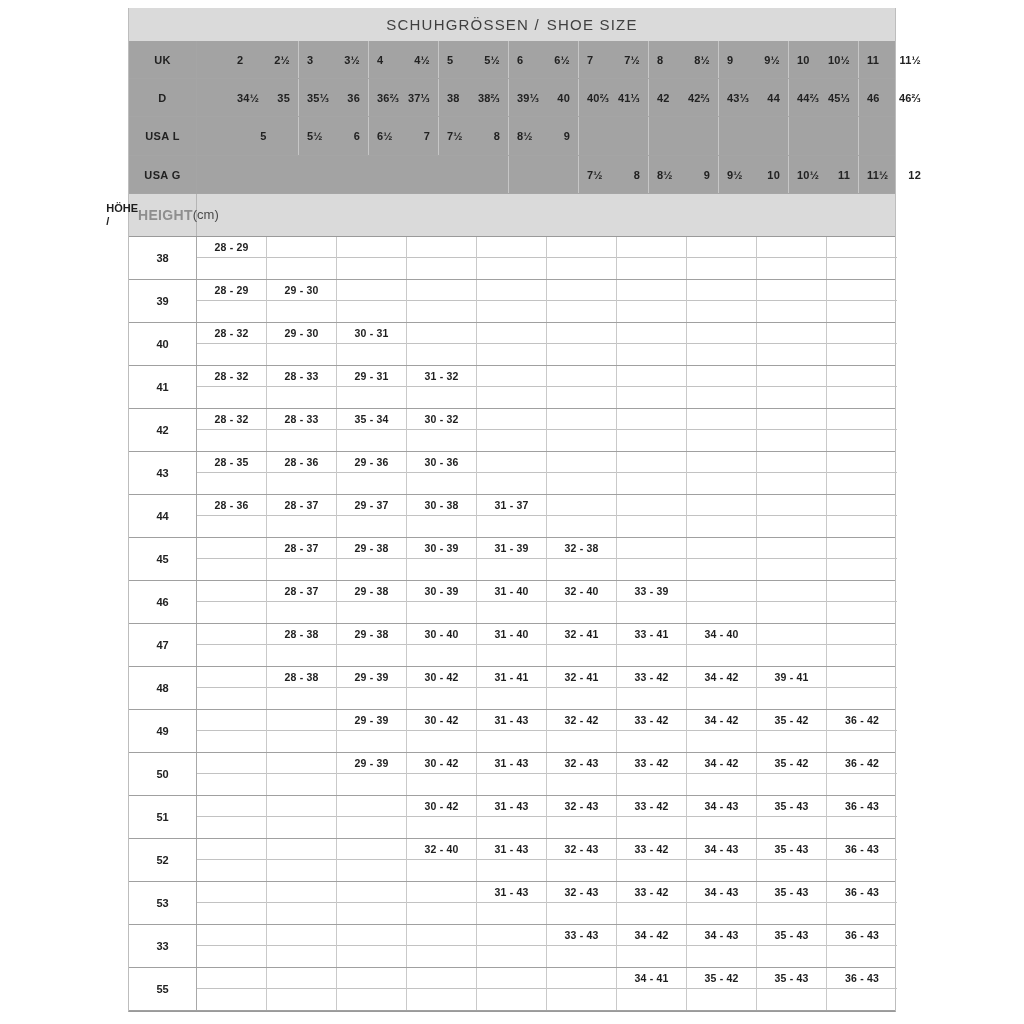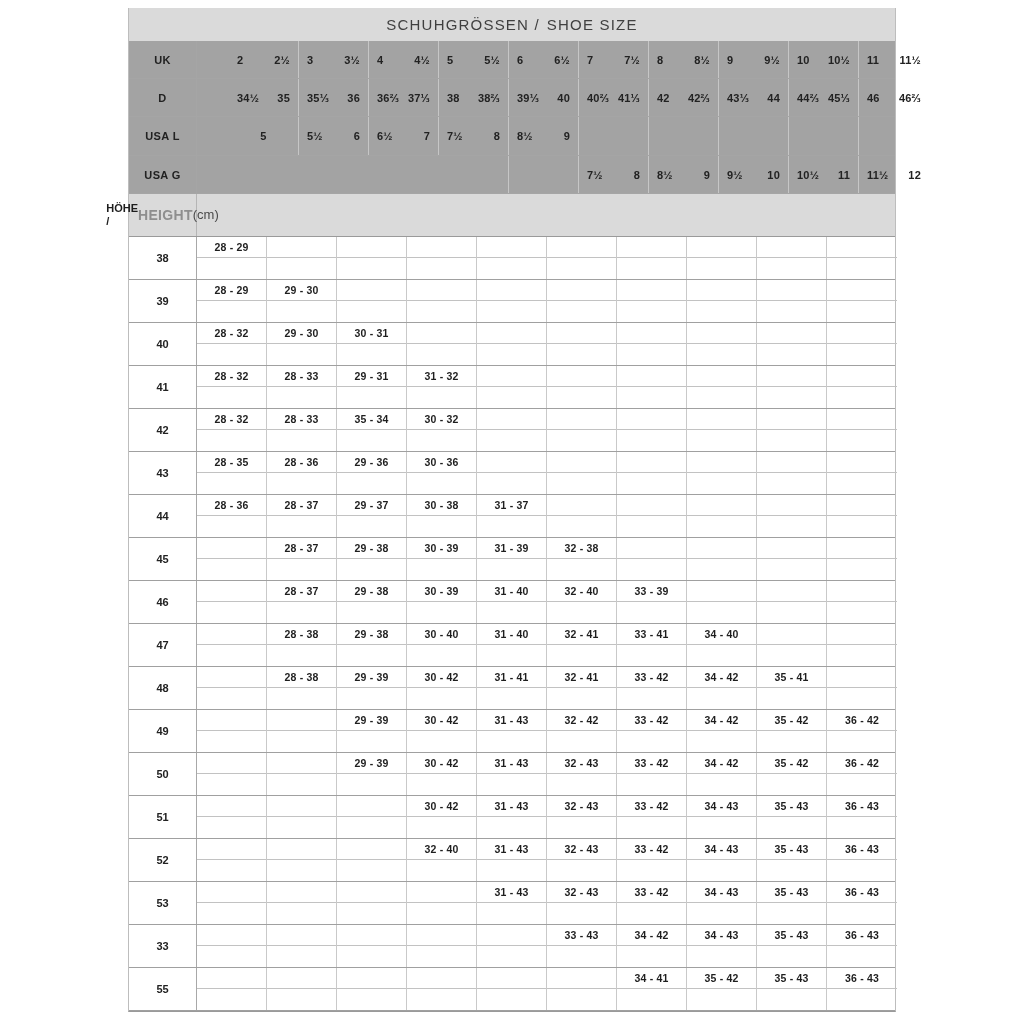--- a/index.html
+++ b/index.html
@@ -929,21 +929,21 @@
             <div class="bcell-bot"></div>
           </div>
           <div class="bcell">
             <div class="bcell-top">
               <span>34 - 42</span>
             </div>
             <div class="bcell-bot"></div>
           </div>
           <div class="bcell">
             <div class="bcell-top">
-              <span>35 - 41</span>
+              <span>39 - 41</span>
             </div>
             <div class="bcell-bot"></div>
           </div>
           <div class="bcell">
             <div class="bcell-top">
               <span></span>
             </div>
             <div class="bcell-bot"></div>
           </div>
         </div>

